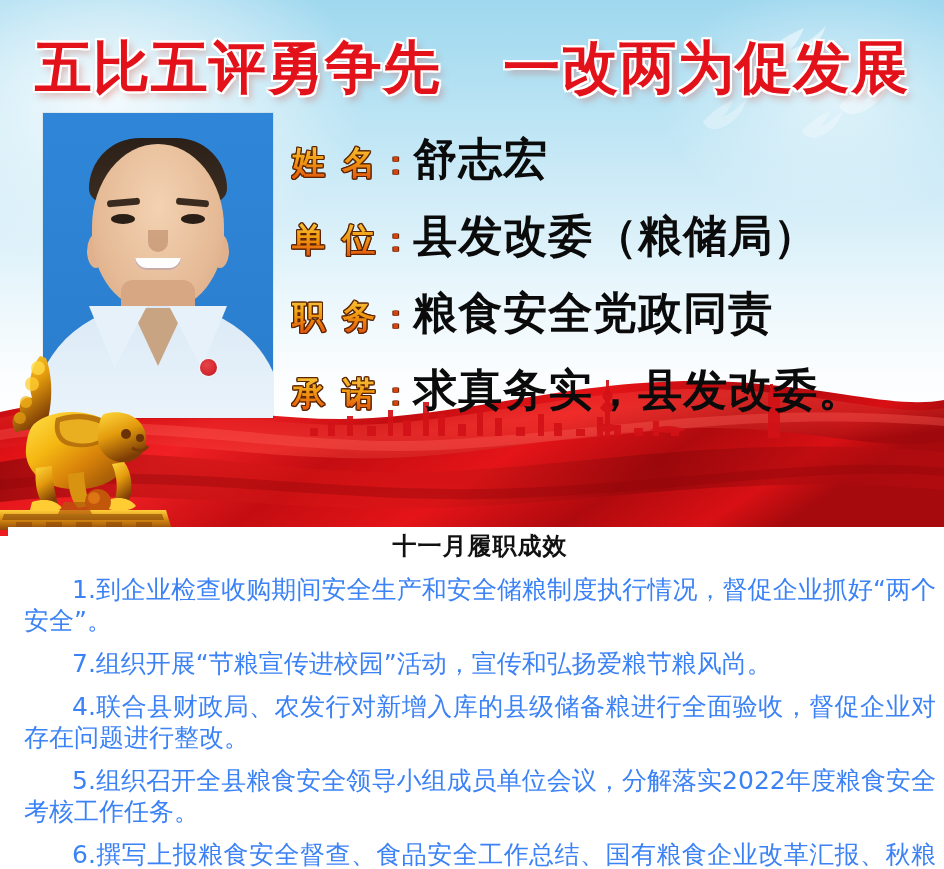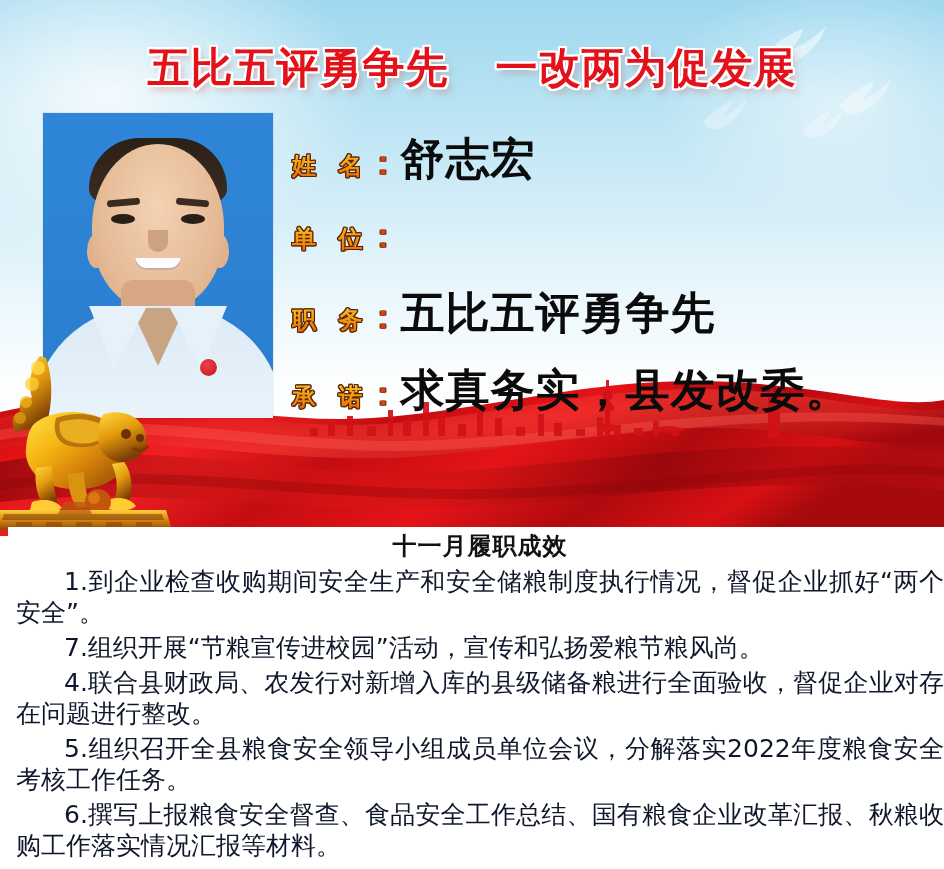--- a/index.html
+++ b/index.html
@@ -41,21 +41,21 @@
   
   .dove{position:absolute;opacity:.55;pointer-events:none;}
   .dove svg{display:block;}
 
   
   .title{
     position:absolute;left:0;top:30px;width:944px;
     text-align:center;
     font-family:"DejaVu Sans","Liberation Sans",sans-serif;
     font-weight:bold;
-    font-size:42px;
+    font-size:57px;
     line-height:75px;
     letter-spacing:1px;
     color:#e3121a;
     white-space:pre;
     text-shadow:
        2px 0 0 #fff, -2px 0 0 #fff, 0 2px 0 #fff, 0 -2px 0 #fff,
        2px 2px 0 #fff, -2px 2px 0 #fff, 2px -2px 0 #fff, -2px -2px 0 #fff,
        4px 5px 7px rgba(200,60,40,.35);
     z-index:6;
   }
@@ -129,22 +129,22 @@
 
   
   .info{
     position:absolute;left:292px;top:142px;width:620px;z-index:6;
   }
   .info-row{
     display:flex;align-items:baseline;
     height:77px;
   }
   .lbl{
-    font-family:Liberation Mono, monospace;
-    font-weight:bold;font-size:24px;line-height:33px;
+    font-family:Liberation Sans, sans-serif;
+    font-weight:bold;font-size:33px;line-height:33px;
     letter-spacing:4px;
     color:#f0a000;
     background:linear-gradient(to bottom,#f7c23a 0%,#f09a10 45%,#e2550f 100%);
     -webkit-background-clip:text;background-clip:text;
     -webkit-text-fill-color:transparent;
     text-shadow:none;
     position:relative;
     white-space:pre;
     filter:drop-shadow(1px 0 0 #5a2200) drop-shadow(-1px 0 0 #5a2200) drop-shadow(0 1px 0 #5a2200) drop-shadow(0 -1px 0 #5a2200);
   }
@@ -181,26 +181,26 @@
     letter-spacing:1px;
     padding-top:4px;
   }
   .report-body{
     padding:1px 4px 0 4px;
   }
   .r-item{
     font-family:"DejaVu Sans","Liberation Sans",sans-serif;
     font-size:25px;
     line-height:31px;
-    color:#0f172a;
+    color:#3b82f6;
     text-indent:48px;
     text-align:justify;
     text-justify:inter-ideograph;
     word-break:break-all;
-    margin:4px;
+    margin:12px;
   }
 </style>
 </head>
 <body>
 
 <div class="poster">
 
   <div class="hero">
     <div class="sky-wash"></div>
     <div class="sky-wash2"></div>
@@ -365,25 +365,26 @@
 
     <div class="info">
       <div class="info-row">
         <span class="lbl">姓 名</span>
         <span class="colon">：</span>
         <span class="val">舒志宏</span>
       </div>
       <div class="info-row">
         <span class="lbl">单 位</span>
         <span class="colon">：</span>
+        <span class="val">县发改委（粮储局）</span>
       </div>
       <div class="info-row">
         <span class="lbl">职 务</span>
         <span class="colon">：</span>
-        <span class="val">五比五评勇争先</span>
+        <span class="val">粮食安全党政同责</span>
       </div>
       <div class="info-row">
         <span class="lbl">承 诺</span>
         <span class="colon">：</span>
         <span class="val">求真务实，县发改委。</span>
       </div>
     </div>
   </div>
 
   <div class="report">

